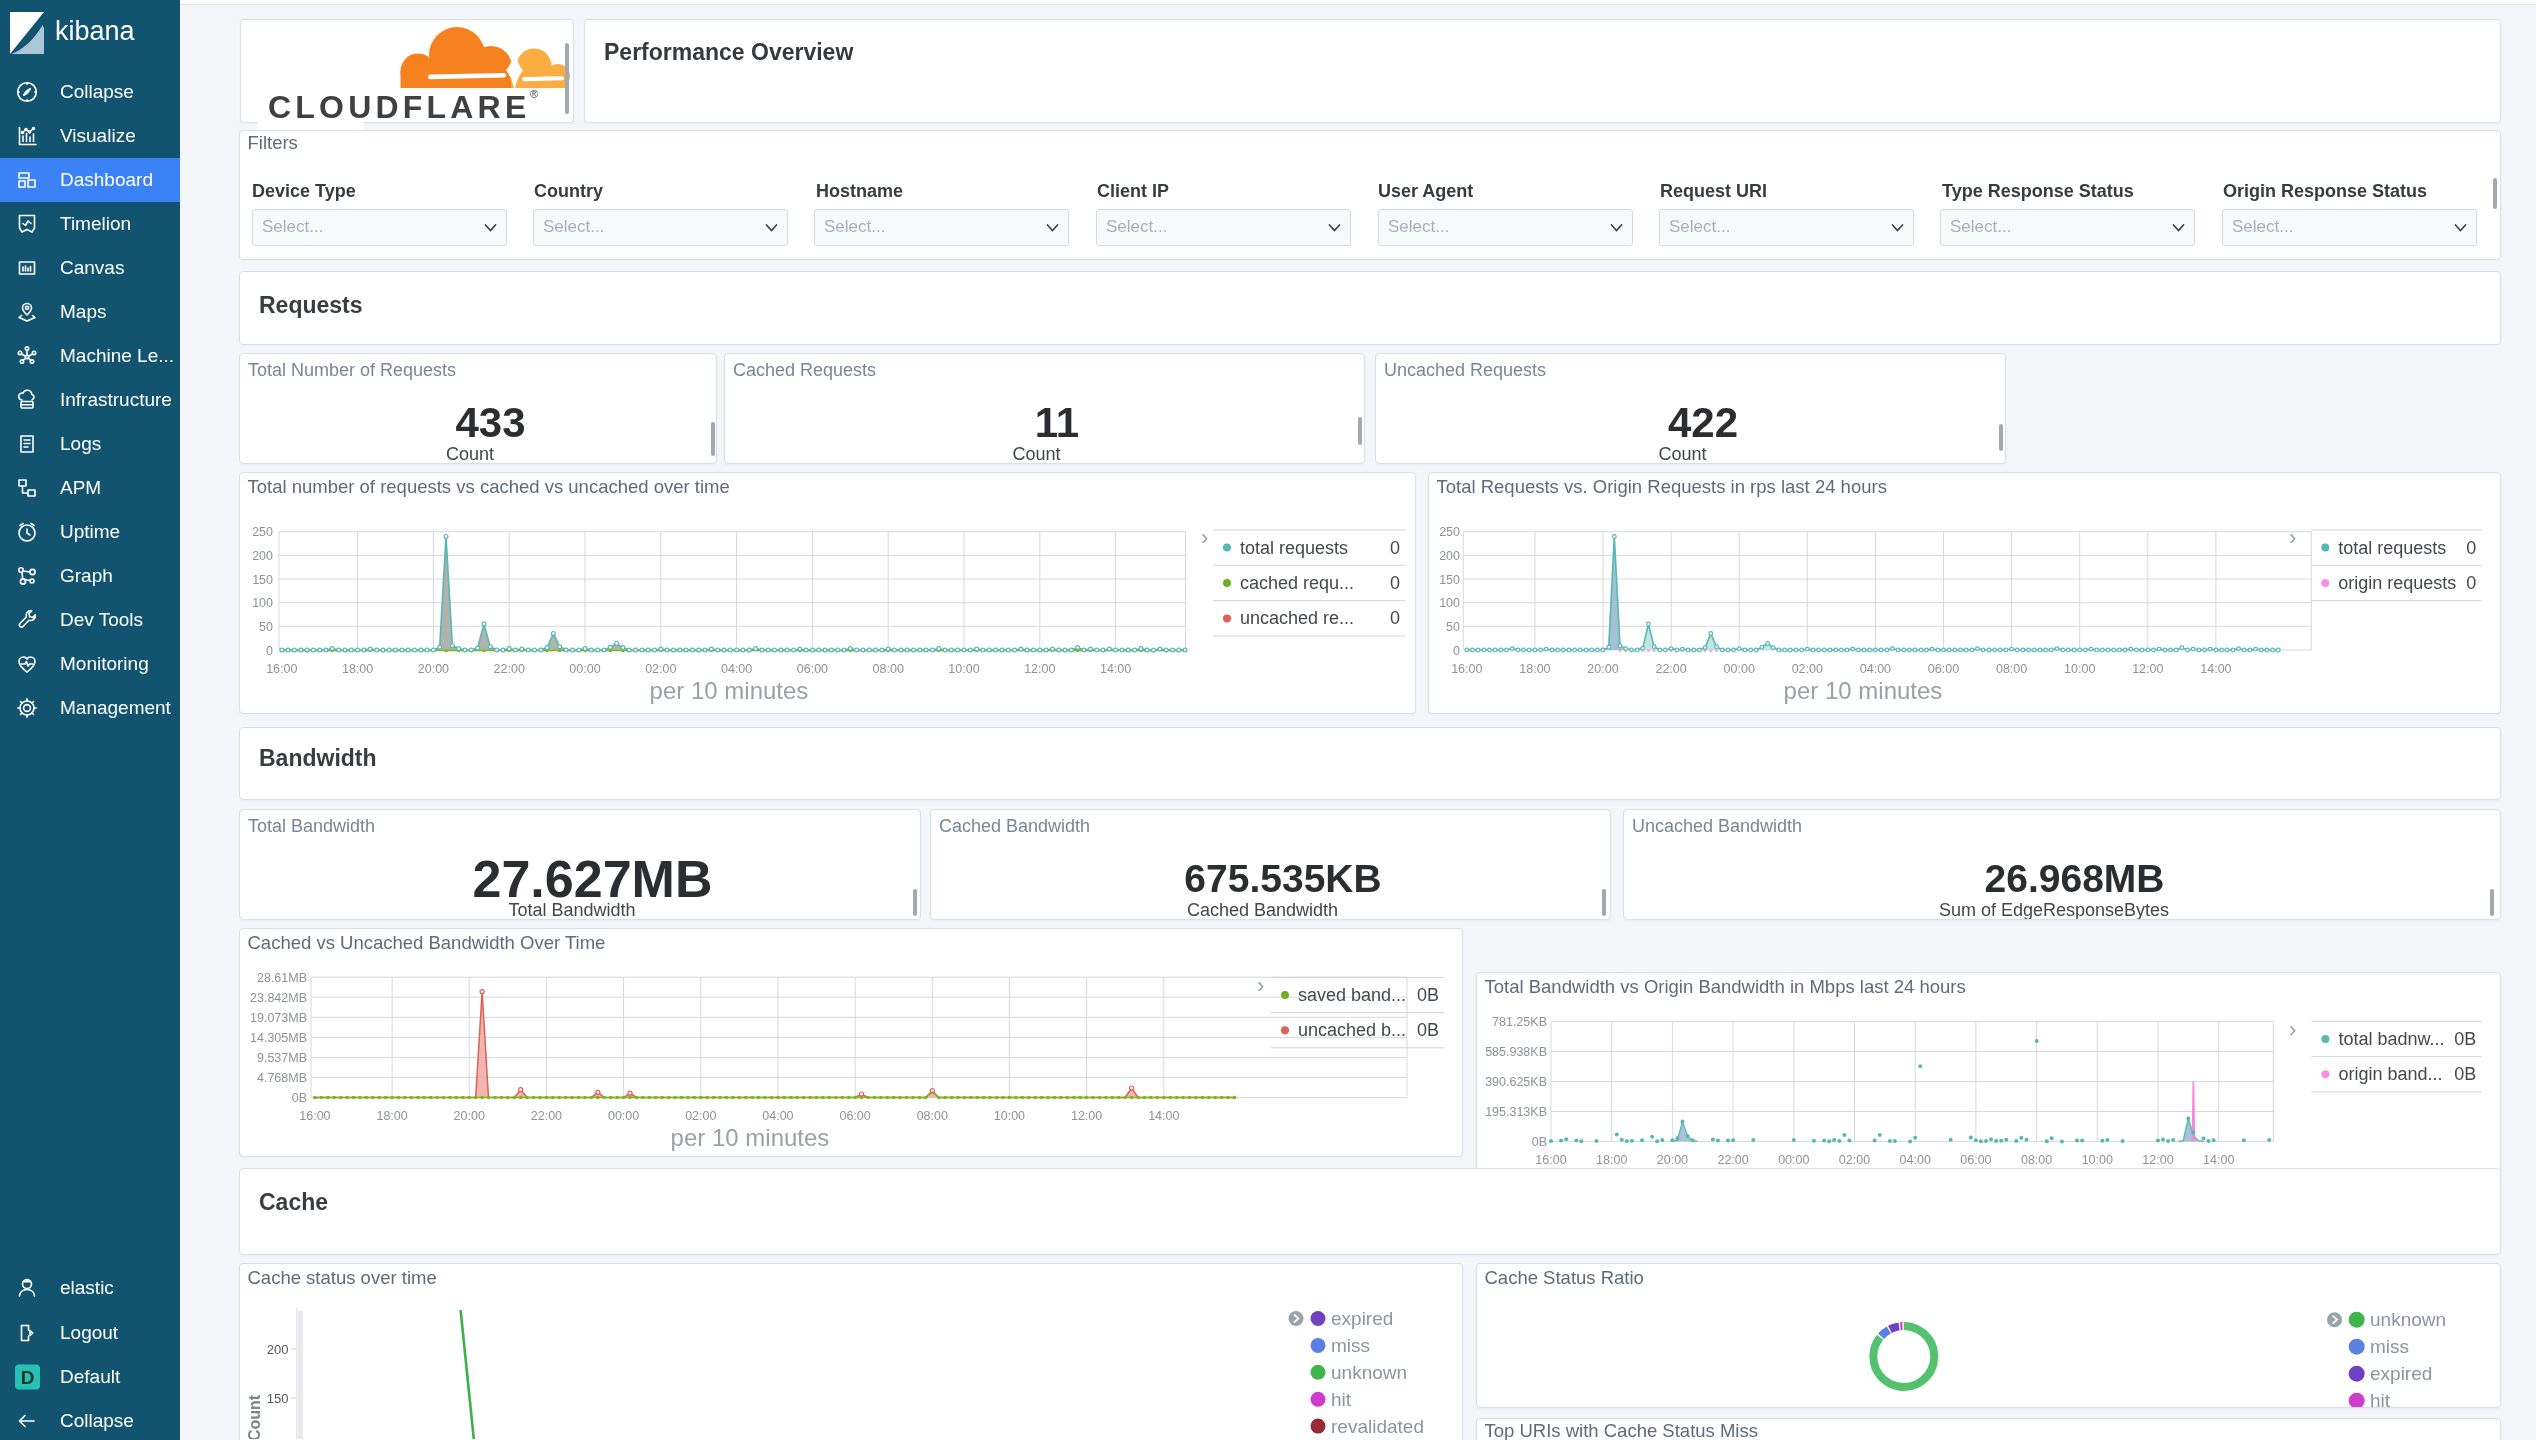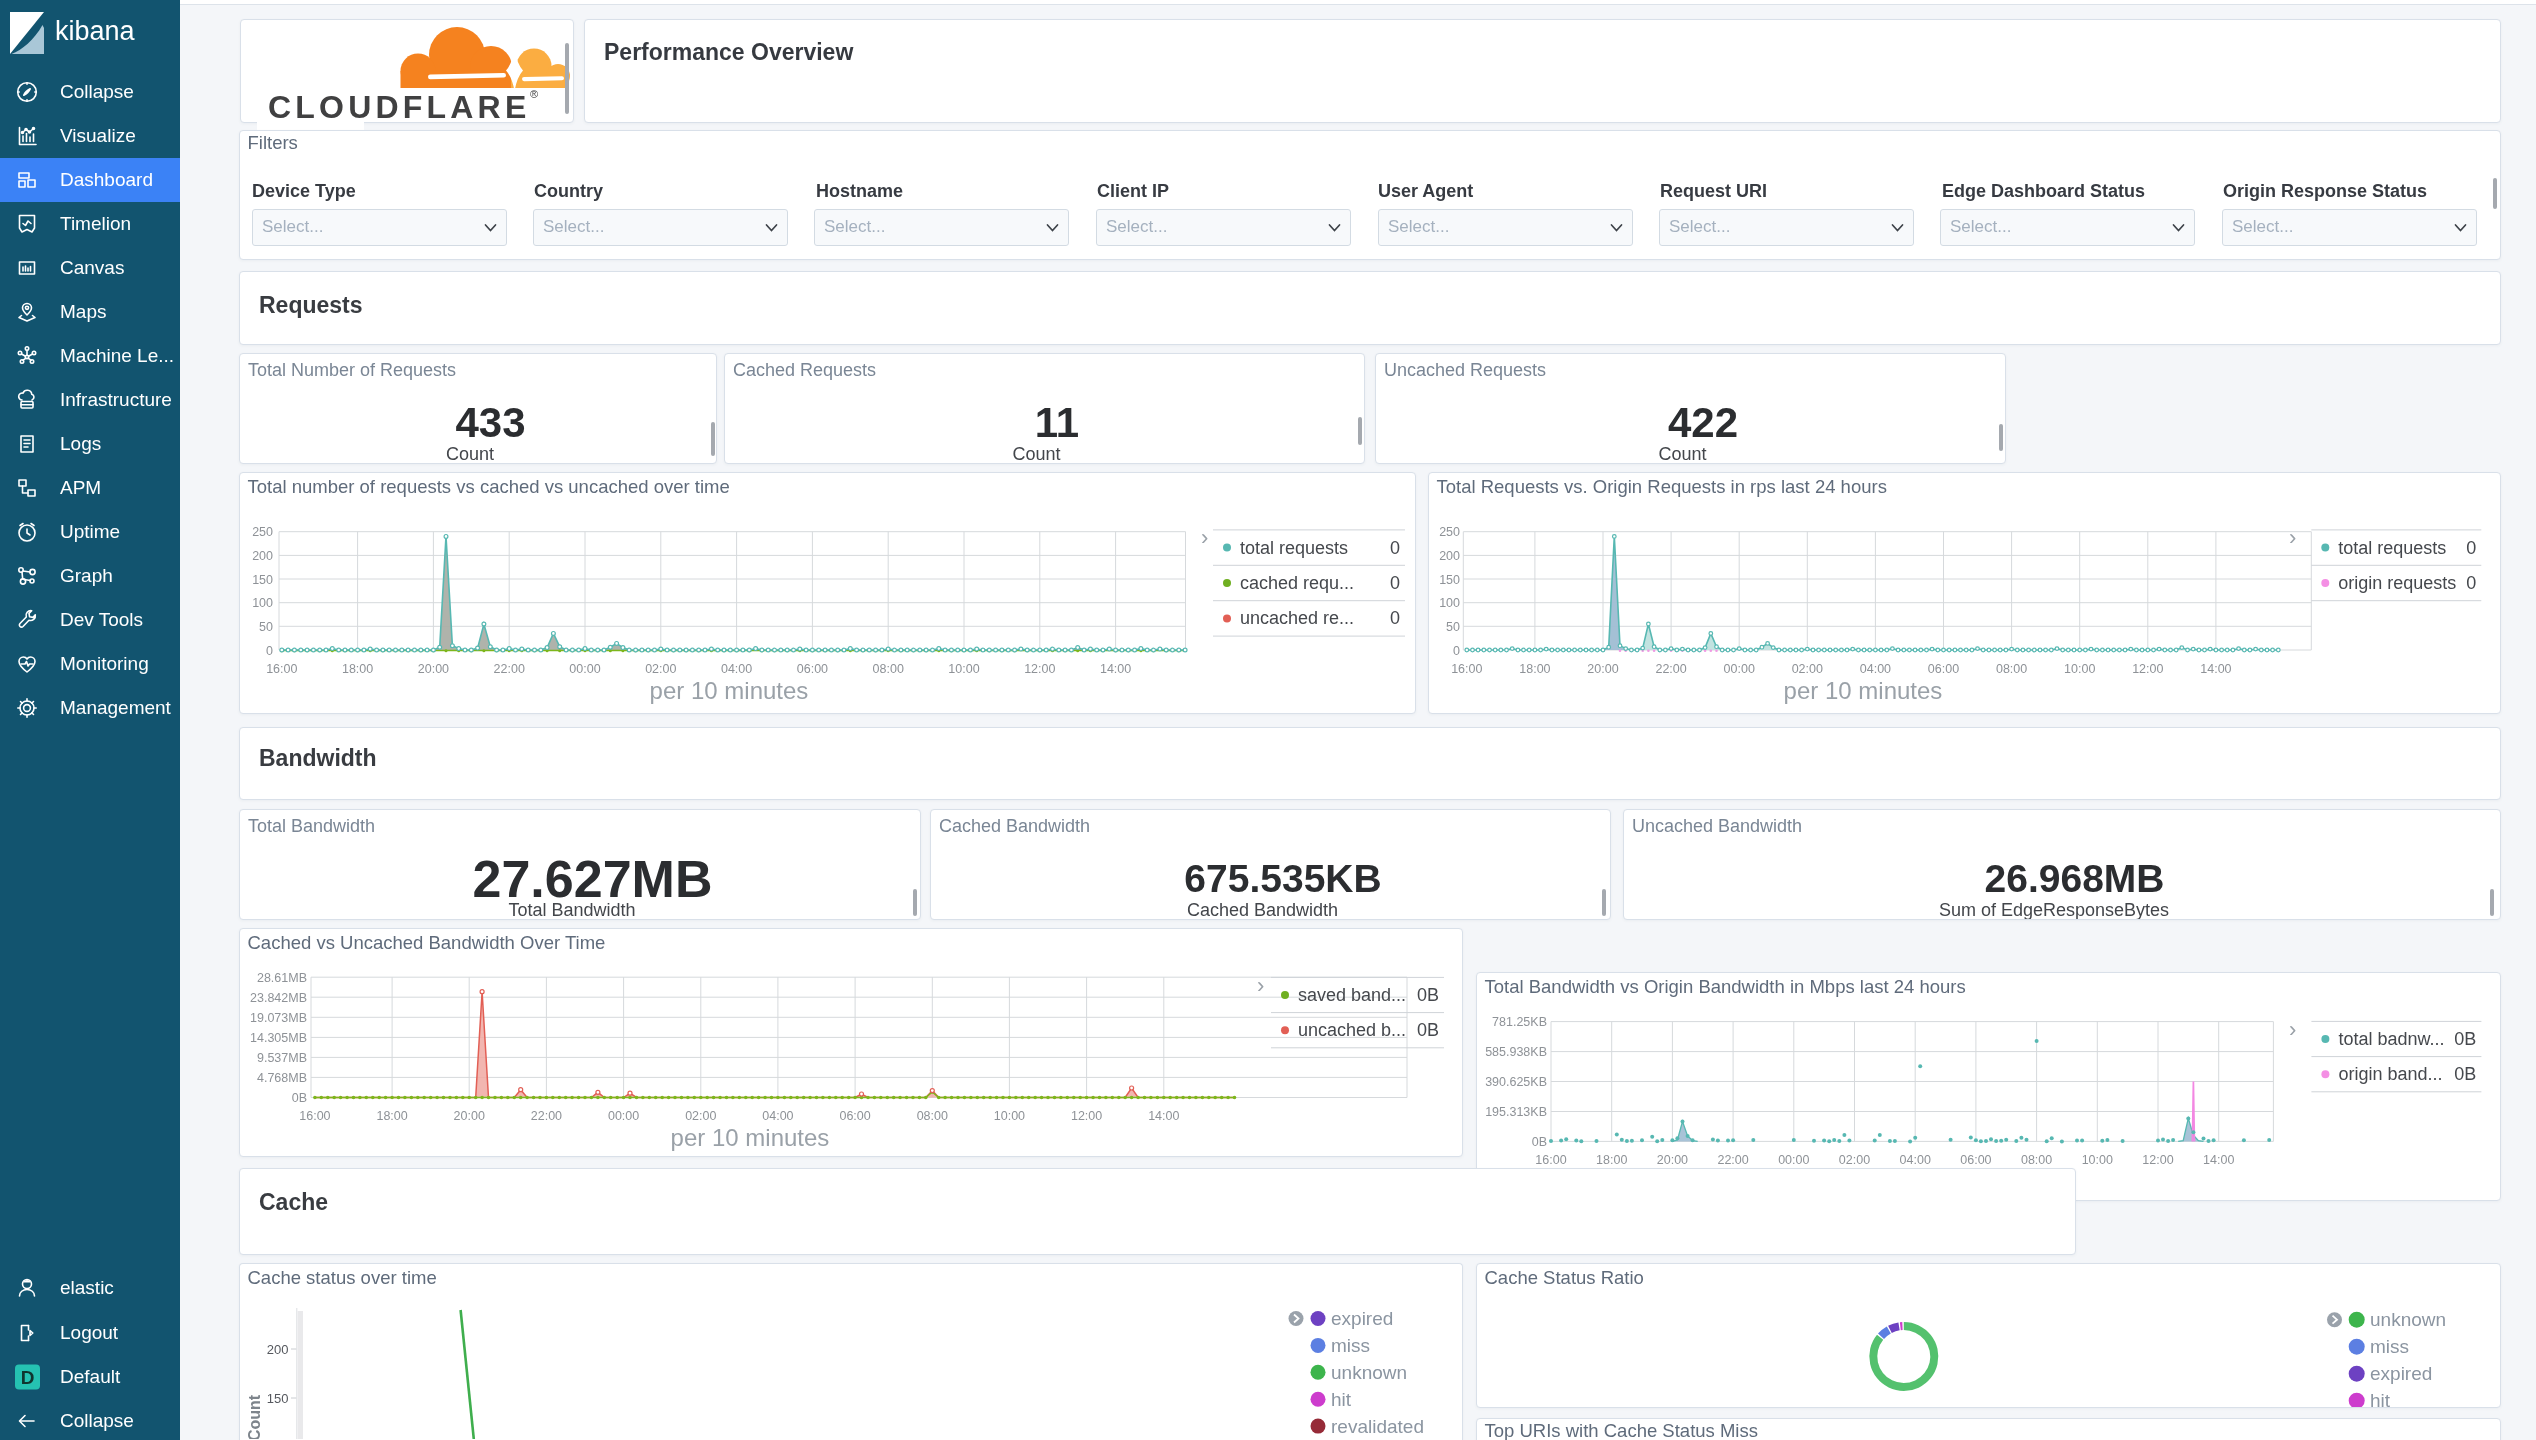--- a/index.html
+++ b/index.html
@@ -255,21 +255,21 @@
             <path d="M1.5 2 L6.5 7.5 L11.5 2" stroke="#3e4349" stroke-width="1.7" fill="none" stroke-linecap="round"></path>
           </svg>
         </div>
         <div class="flabel" style="left:1420px;top:50px">Request URI</div>
         <div class="fselect" style="left:1419px;top:78px">
           <span class="ph">Select...</span>
           <svg style="position:absolute;right:9px;top:13px" width="13" height="10" viewBox="0 0 13 10">
             <path d="M1.5 2 L6.5 7.5 L11.5 2" stroke="#3e4349" stroke-width="1.7" fill="none" stroke-linecap="round"></path>
           </svg>
         </div>
-        <div class="flabel" style="left:1702px;top:50px">Edge Dashboard Status</div>
+        <div class="flabel" style="left:1702px;top:50px">Type Response Status</div>
         <div class="fselect" style="left:1700px;top:78px">
           <span class="ph">Select...</span>
           <svg style="position:absolute;right:9px;top:13px" width="13" height="10" viewBox="0 0 13 10">
             <path d="M1.5 2 L6.5 7.5 L11.5 2" stroke="#3e4349" stroke-width="1.7" fill="none" stroke-linecap="round"></path>
           </svg>
         </div>
         <div class="flabel" style="left:1983px;top:50px">Origin Response Status</div>
         <div class="fselect" style="left:1982px;top:78px">
           <span class="ph">Select...</span>
           <svg style="position:absolute;right:9px;top:13px" width="13" height="10" viewBox="0 0 13 10">
@@ -1138,21 +1138,21 @@
           <line x1="834.4" y1="48.4" x2="1004.4" y2="48.4" stroke="#cfd3d8" stroke-width="1"></line>
           <line x1="834.4" y1="83.6" x2="1004.4" y2="83.6" stroke="#cfd3d8" stroke-width="1"></line>
           <line x1="834.4" y1="118.8" x2="1004.4" y2="118.8" stroke="#cfd3d8" stroke-width="1"></line>
           <circle cx="848.4" cy="66.0" r="4" fill="#57b8b2"></circle>
           <text x="861.4" y="72.0" font-size="18" fill="#45484d">total badnw...</text>
           <text x="999.4" y="72.0" font-size="18" fill="#45484d" text-anchor="end">0B</text>
           <circle cx="848.4" cy="101.2" r="4" fill="#f48fe4"></circle>
           <text x="861.4" y="107.2" font-size="18" fill="#45484d">origin band...</text>
           <text x="999.4" y="107.2" font-size="18" fill="#45484d" text-anchor="end">0B</text>
         </svg></div>
-      <div class="panel" style="left:59px;top:1168px;width:1837px;height:87px;">
+      <div class="panel" style="left:59px;top:1168px;width:2262px;height:87px;">
         <div class="header" style="top:20px">Cache</div>
       </div>
       <div class="panel" style="left:59px;top:1263px;width:1224px;height:200px;border-bottom:none;border-radius:4px 4px 0 0;"><svg width="1222" height="175" viewBox="0 0 1222 175">
           <text x="7.5" y="19.5" font-size="18.5" fill="#5f6b7b">Cache status over time</text>
           <text x="48.5" y="89.5" font-size="13" fill="#55585e" text-anchor="end">200</text>
           <text x="48.5" y="138.5" font-size="13" fill="#55585e" text-anchor="end">150</text>
           <line x1="51" y1="85" x2="56.5" y2="85" stroke="#c9ccd0"></line>
           <line x1="51" y1="134" x2="56.5" y2="134" stroke="#c9ccd0"></line>
           <text x="20" y="177" font-size="16" fill="#7d848b" transform="rotate(-90 20 177)" text-anchor="start" font-weight="bold">Count</text>
           <rect x="57.7" y="47" width="5.3" height="130" fill="#e9e9eb"></rect>

